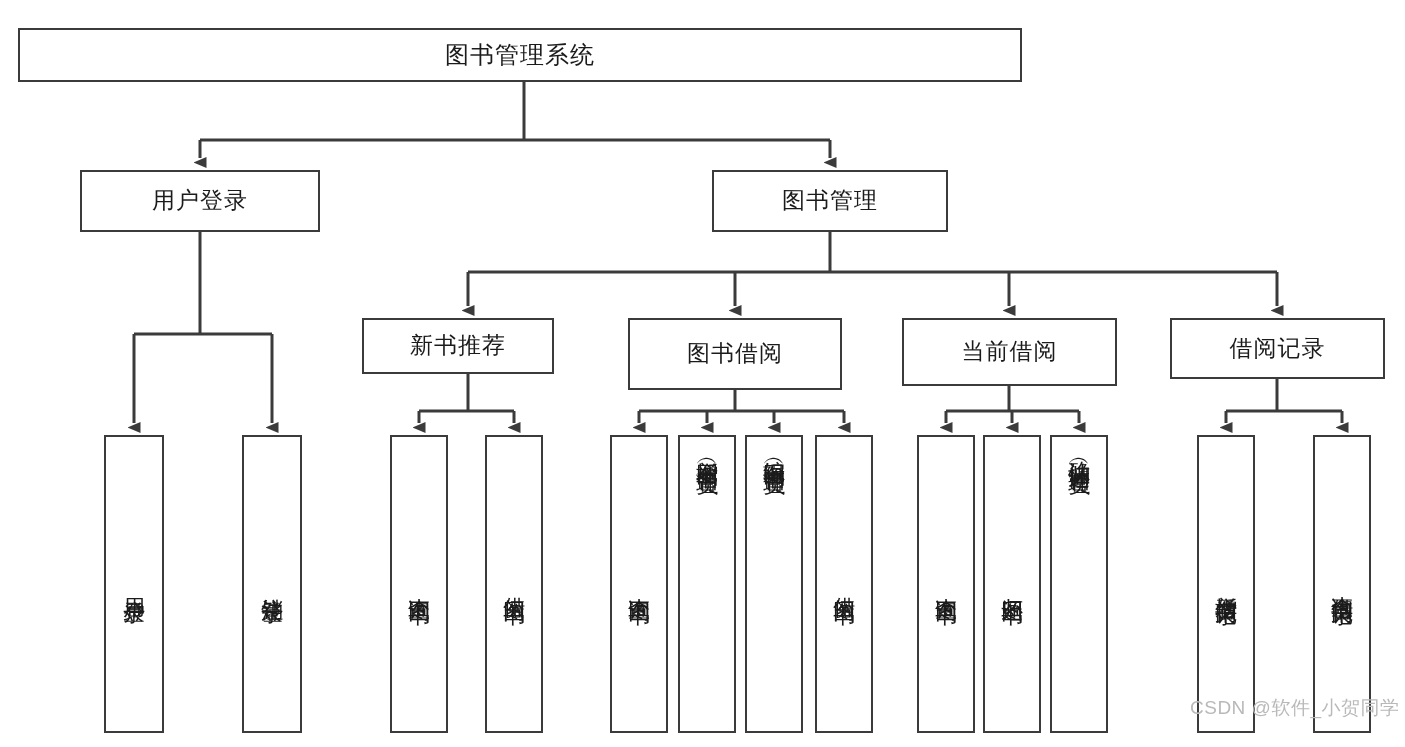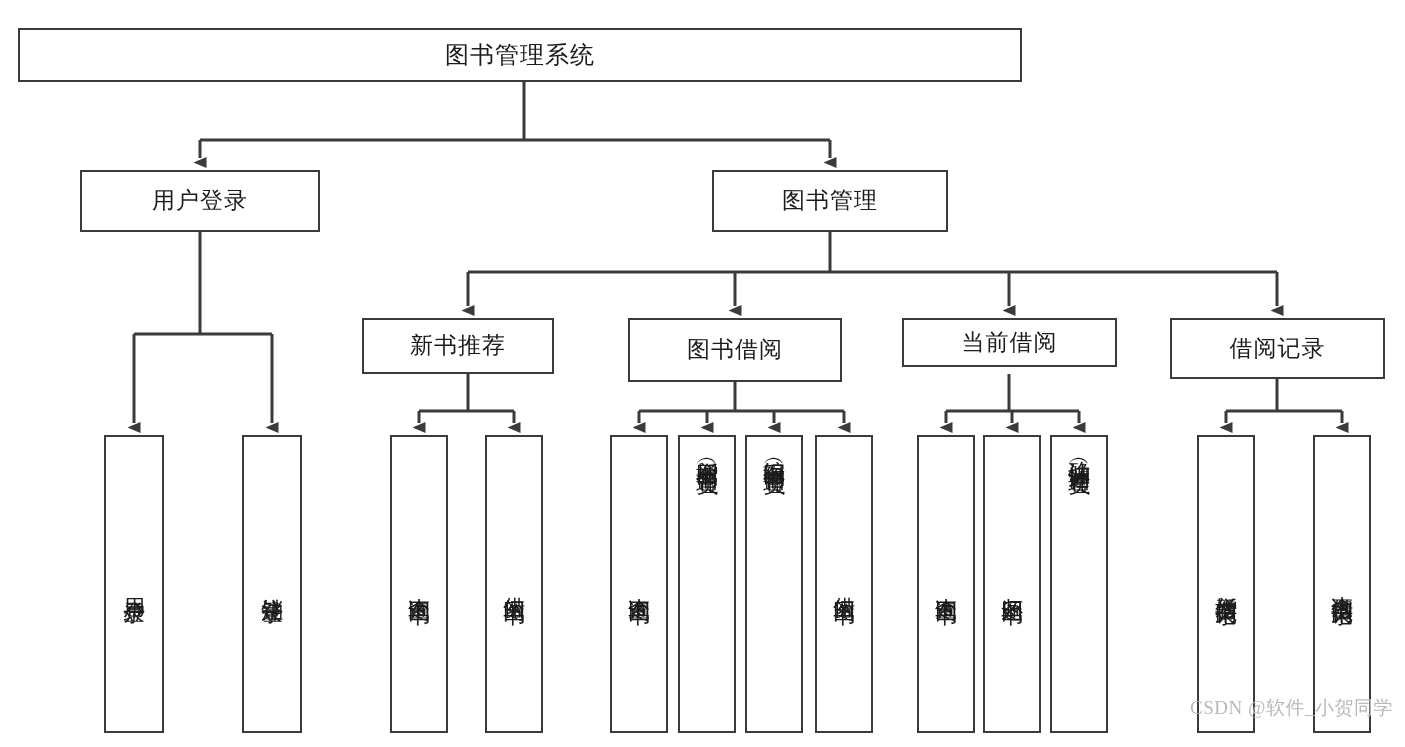--- a/index.html
+++ b/index.html
@@ -142,24 +142,24 @@
   <div class="node horiz" id="node-l2-0" style="left: 80px; top: 170px; width: 240px; height: 62px;">
     <span>用户登录</span>
   </div>
   <div class="node horiz" id="node-l2-1" style="left: 712px; top: 170px; width: 236px; height: 62px;">
     <span>图书管理</span>
   </div>
 
   <div class="node horiz" id="node-l3-0" style="left: 362px; top: 318px; width: 192px; height: 56px;">
     <span>新书推荐</span>
   </div>
-  <div class="node horiz" id="node-l3-1" style="left: 628px; top: 318px; width: 214px; height: 64px;">
+  <div class="node horiz" id="node-l3-1" style="left: 628px; top: 318px; width: 214px; height: 72px;">
     <span>图书借阅</span>
   </div>
-  <div class="node horiz" id="node-l3-2" style="left: 902px; top: 318px; width: 215px; height: 49px;">
+  <div class="node horiz" id="node-l3-2" style="left: 902px; top: 318px; width: 215px; height: 68px;">
     <span>当前借阅</span>
   </div>
   <div class="node horiz" id="node-l3-3" style="left: 1170px; top: 318px; width: 215px; height: 61px;">
     <span>借阅记录</span>
   </div>
 
   <div class="node leaf leaf-mid" id="node-leaf-0" style="left: 104px; top: 435px; width: 60px; height: 298px;">
     <div class="vlabel-wrap">
         <span class="vlabel">用户登录</span>
       </div>
@@ -218,15 +218,15 @@
     <div class="vlabel-wrap">
         <span class="vlabel">新增借阅记录</span>
       </div>
   </div>
   <div class="node leaf leaf-mid" id="node-leaf-12" style="left: 1313px; top: 435px; width: 58px; height: 298px;">
     <div class="vlabel-wrap">
         <span class="vlabel">查询借阅记录</span>
       </div>
   </div>
 
-  <div class="watermark" id="watermark" style="left: 1190px; top: 695px; font-family: Liberation Serif, serif;">CSDN @软件_小贺同学</div>
+  <div class="watermark" id="watermark" style="left: 1190px; top: 695px;">CSDN @软件_小贺同学</div>
 
 </div>
 
 </body></html>

